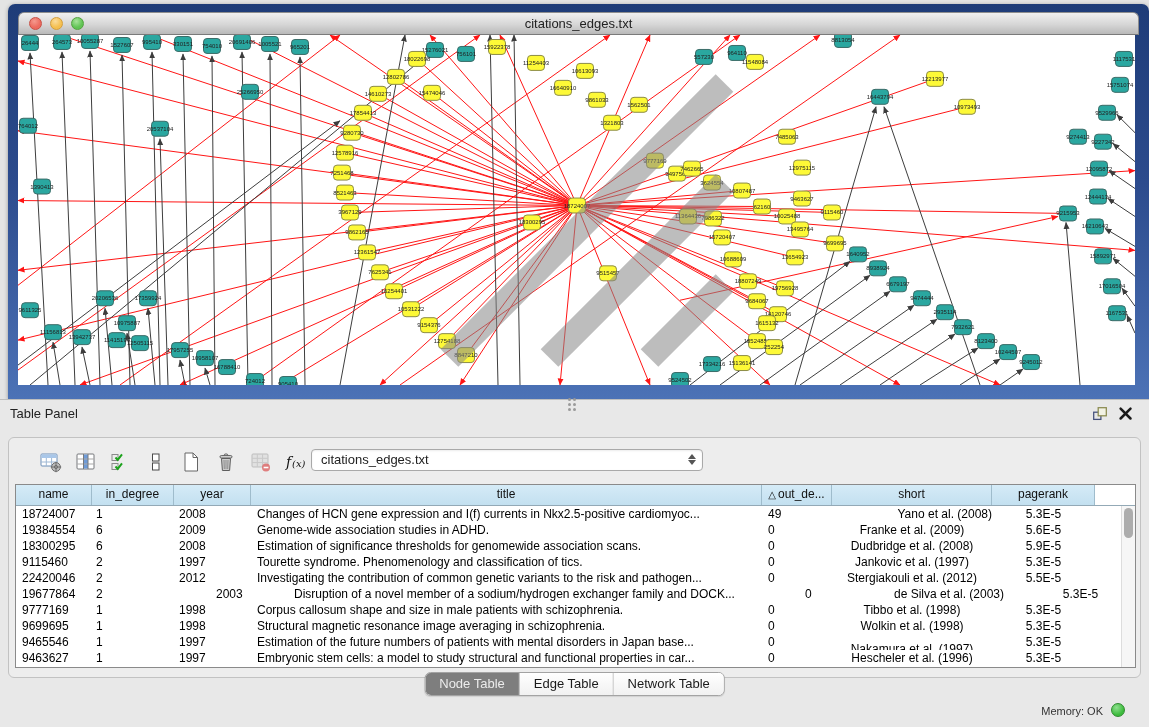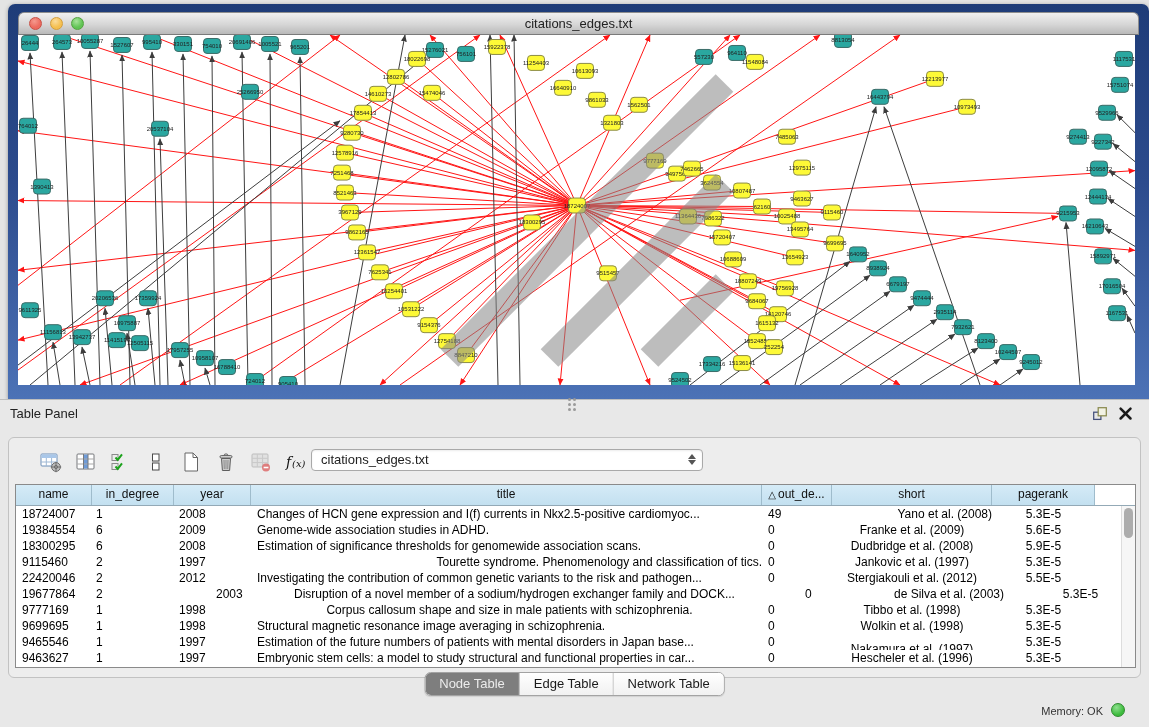--- a/index.html
+++ b/index.html
@@ -833,21 +833,21 @@
             <div class="td" style="width: 77px; text-align: left; padding-left: 5px;">2008</div>
             <div class="td" style="width: 511px; text-align: left; padding-left: 6px;">Estimation of significance thresholds for genomewide association scans.</div>
             <div class="td" style="width: 70px; text-align: left; padding-left: 6px;">0</div>
             <div class="td" style="width: 160px; text-align: center; padding-left: 0px;">Dudbridge et al. (2008)</div>
             <div class="td" style="width: 103px; text-align: center; padding-left: 0px;">5.9E-5</div>
           </div>
           <div class="trow">
             <div class="td" style="width: 76px; text-align: left; padding-left: 6px;">9115460</div>
             <div class="td" style="width: 82px; text-align: left; padding-left: 4px;">2</div>
             <div class="td" style="width: 77px; text-align: left; padding-left: 5px;">1997</div>
-            <div class="td" style="width: 511px; text-align: right; padding-left: 6px;">Tourette syndrome. Phenomenology and classification of tics.</div>
+            <div class="td" style="width: 511px; text-align: left; padding-left: 6px;">Tourette syndrome. Phenomenology and classification of tics.</div>
             <div class="td" style="width: 70px; text-align: left; padding-left: 6px;">0</div>
             <div class="td" style="width: 160px; text-align: center; padding-left: 0px;">Jankovic et al. (1997)</div>
             <div class="td" style="width: 103px; text-align: center; padding-left: 0px;">5.3E-5</div>
           </div>
           <div class="trow">
             <div class="td" style="width: 76px; text-align: left; padding-left: 6px;">22420046</div>
             <div class="td" style="width: 82px; text-align: left; padding-left: 4px;">2</div>
             <div class="td" style="width: 77px; text-align: left; padding-left: 5px;">2012</div>
             <div class="td" style="width: 511px; text-align: left; padding-left: 6px;">Investigating the contribution of common genetic variants to the risk and pathogen...</div>
             <div class="td" style="width: 70px; text-align: left; padding-left: 6px;">0</div>
@@ -860,21 +860,21 @@
             <div class="td" style="width: 77px; text-align: left; padding-left: 5px; margin-left: 37px;">2003</div>
             <div class="td" style="width: 511px; text-align: left; padding-left: 6px;">Disruption of a novel member of a sodium/hydrogen exchanger family and DOCK...</div>
             <div class="td" style="width: 70px; text-align: left; padding-left: 6px;">0</div>
             <div class="td" style="width: 160px; text-align: center; padding-left: 0px;">de Silva et al. (2003)</div>
             <div class="td" style="width: 103px; text-align: center; padding-left: 0px;">5.3E-5</div>
           </div>
           <div class="trow">
             <div class="td" style="width: 76px; text-align: left; padding-left: 6px;">9777169</div>
             <div class="td" style="width: 82px; text-align: left; padding-left: 4px;">1</div>
             <div class="td" style="width: 77px; text-align: left; padding-left: 5px;">1998</div>
-            <div class="td" style="width: 511px; text-align: center; padding-left: 6px;">Corpus callosum shape and size in male patients with schizophrenia.</div>
+            <div class="td" style="width: 511px; text-align: left; padding-left: 6px;">Corpus callosum shape and size in male patients with schizophrenia.</div>
             <div class="td" style="width: 70px; text-align: left; padding-left: 6px;">0</div>
             <div class="td" style="width: 160px; text-align: center; padding-left: 0px;">Tibbo et al. (1998)</div>
             <div class="td" style="width: 103px; text-align: center; padding-left: 0px;">5.3E-5</div>
           </div>
           <div class="trow">
             <div class="td" style="width: 76px; text-align: left; padding-left: 6px;">9699695</div>
             <div class="td" style="width: 82px; text-align: left; padding-left: 4px;">1</div>
             <div class="td" style="width: 77px; text-align: left; padding-left: 5px;">1998</div>
             <div class="td" style="width: 511px; text-align: left; padding-left: 6px;">Structural magnetic resonance image averaging in schizophrenia.</div>
             <div class="td" style="width: 70px; text-align: left; padding-left: 6px;">0</div>

